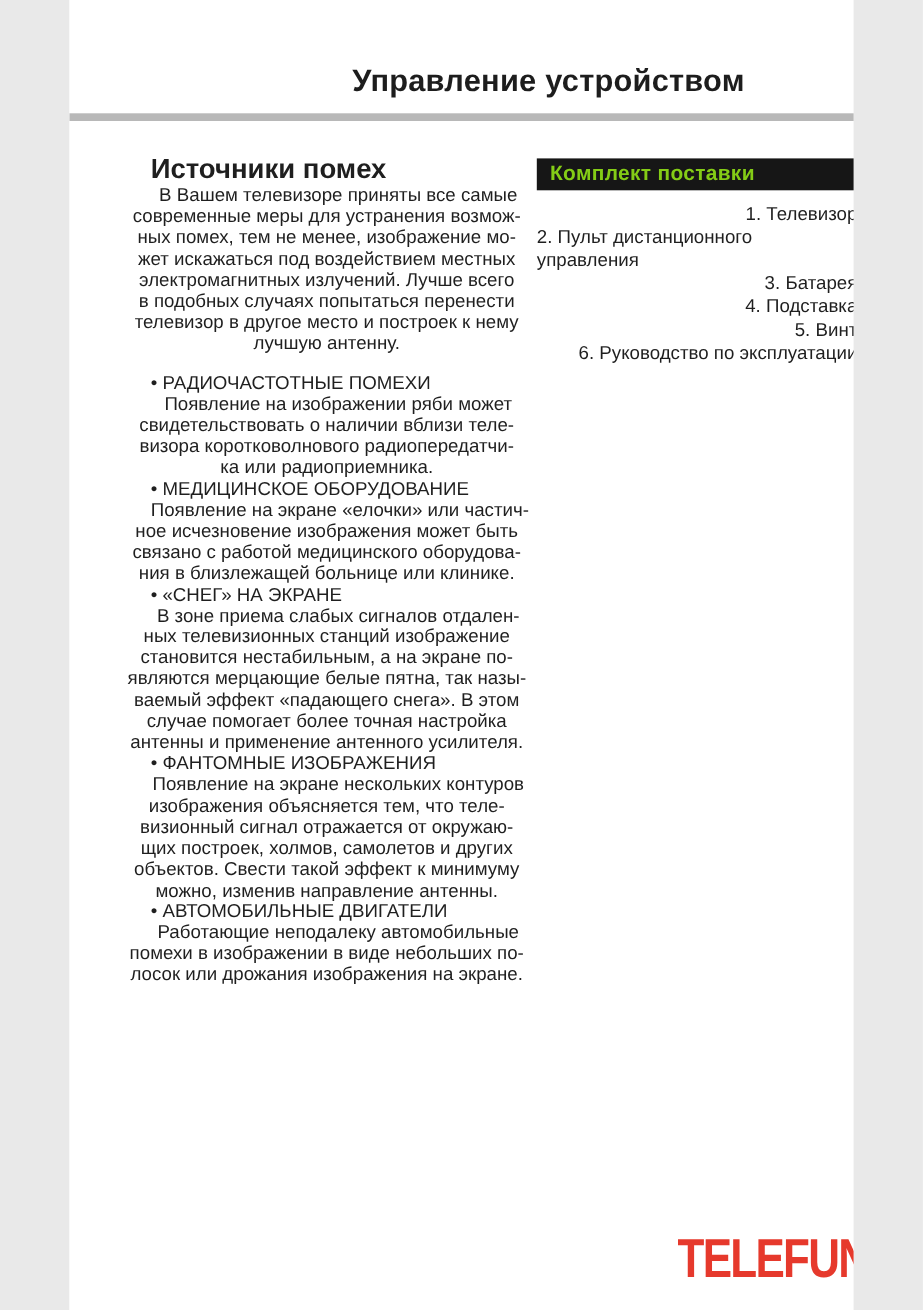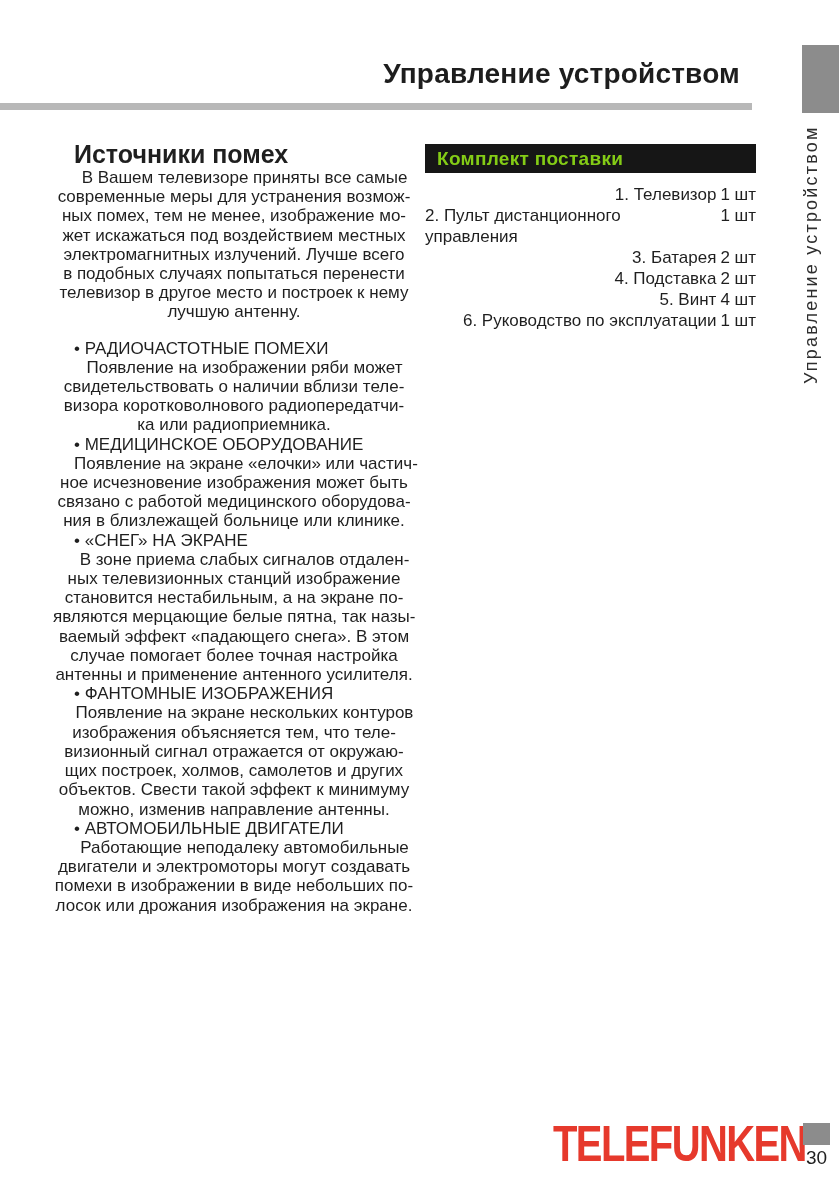--- a/index.html
+++ b/index.html
@@ -3,21 +3,21 @@
 <meta charset="utf-8">
 <style>
   html, body { margin: 0; padding: 0; }
   body {
     background: #e9e9e9;
     font-family: "Liberation Sans", sans-serif;
     color: #222;
   }
   .page {
     position: relative;
-    width: 839px;
+    width: 713px;
     height: 1191px;
     background: #ffffff;
     overflow: hidden;
     margin: 0 auto;
     text-decoration: underline;
   }
 
   
   .page-title {
     position: absolute;
@@ -184,21 +184,20 @@
       <div class="line">антенны и применение антенного усилителя.</div>
       <div class="bullet">•  ФАНТОМНЫЕ ИЗОБРАЖЕНИЯ</div>
       <div class="line first">Появление на экране нескольких контуров</div>
       <div class="line">изображения объясняется тем, что теле-</div>
       <div class="line">визионный сигнал отражается от окружаю-</div>
       <div class="line">щих построек, холмов, самолетов и других</div>
       <div class="line">объектов. Свести такой эффект к минимуму</div>
       <div class="line">можно, изменив направление антенны.</div>
       <div class="bullet">•  АВТОМОБИЛЬНЫЕ ДВИГАТЕЛИ</div>
       <div class="line first">Работающие неподалеку автомобильные</div>
-      <div class="line">двигатели и электромоторы могут создавать</div>
       <div class="line">помехи в изображении в виде небольших по-</div>
       <div class="line">лосок или дрожания изображения на экране.</div>
     </div>
 
   <div class="right-col">
     <div class="supply-header">Комплект поставки</div>
     <div class="supply-list">
         <div class="supply-row">
           <span class="label">1. Телевизор</span>
           <span class="qty">1 шт</span>

